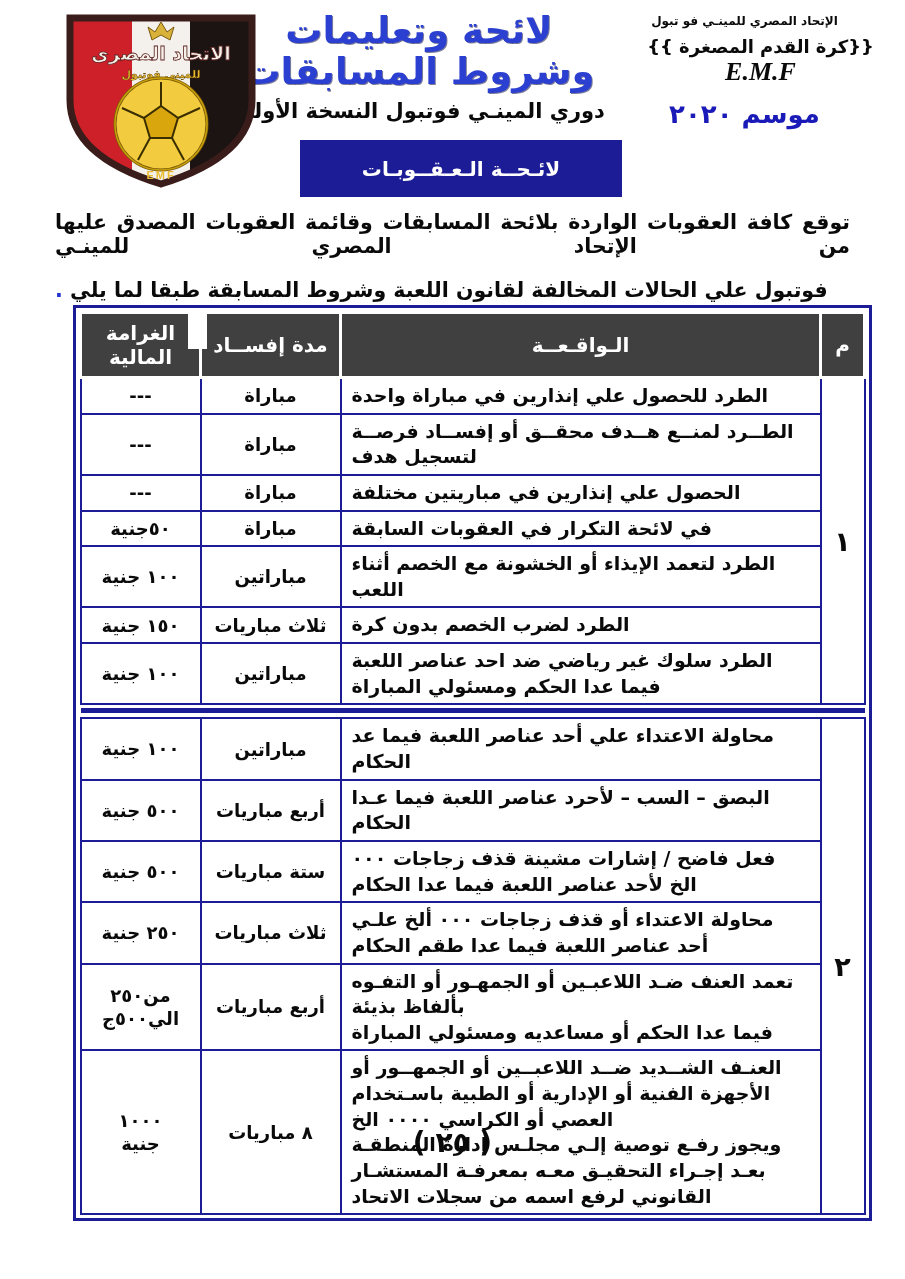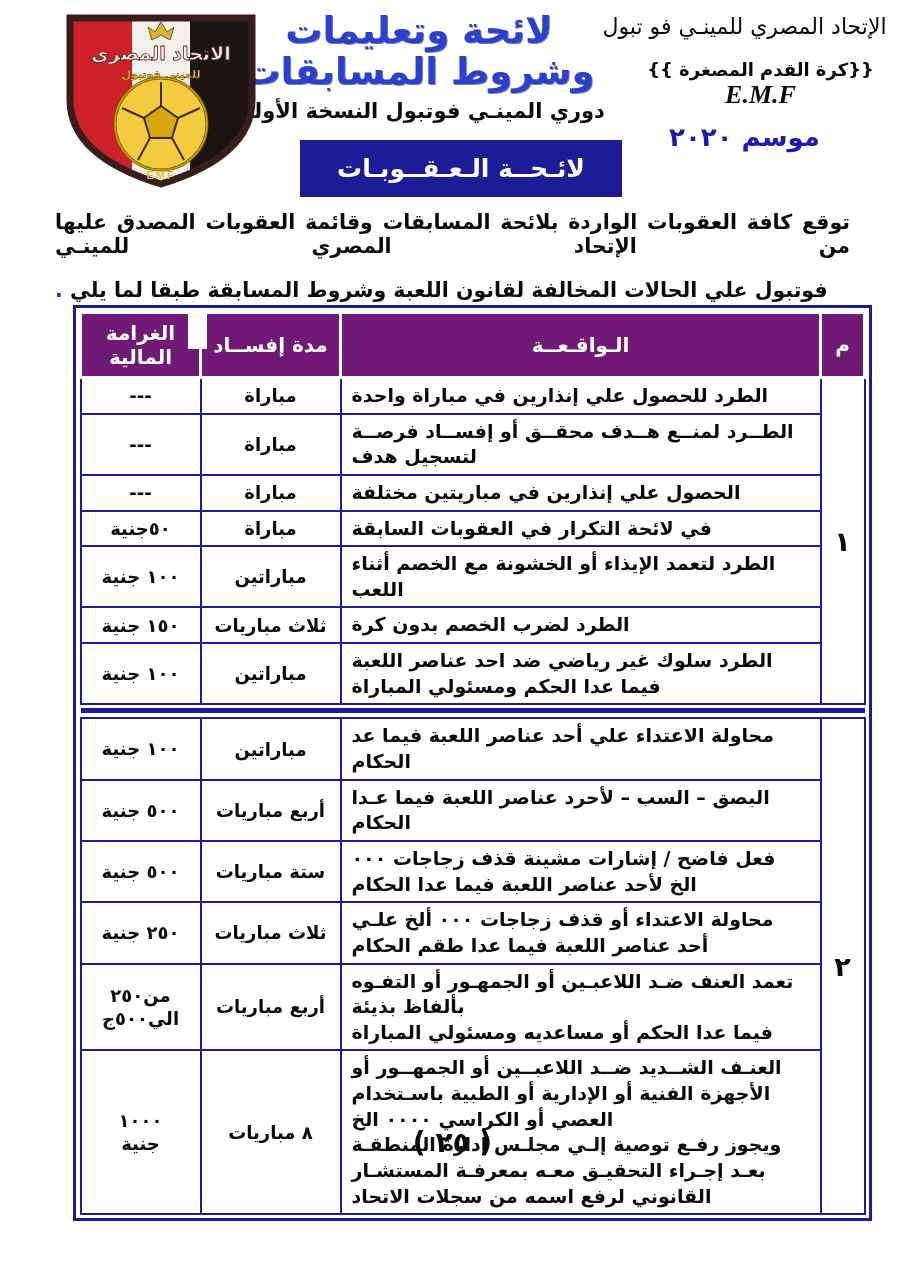--- a/index.html
+++ b/index.html
@@ -3,52 +3,52 @@
 <meta charset="utf-8">
 <style>
   html,body { margin:0; padding:0; background:#e8e8e8; }
   .page {
     position:relative; width:905px; height:1279px; margin:0 auto;
     background:#ffffff; direction:rtl; overflow:hidden;
     font-family:"DejaVu Sans", sans-serif; color:#0a0a0a;
   }
   
   .org-block { position:absolute; top:14px; right:8px; width:305px; text-align:center; }
-  .org-line1 { font-size:22px; font-weight:normal; }
-  .org-line2 { font-size:18px; font-weight:bold; margin-top:20px;padding-left:32px; }
+  .org-line1 { font-size:12px; font-weight:bold; }
+  .org-line2 { font-size:18px; font-weight:bold; margin-top:8px;padding-left:32px; }
   .org-line2 .latin { font-family:"Liberation Serif", serif; font-style:italic; font-weight:bold; font-size:26px; }
   .season { font-size:26px; font-weight:bold; color:#1a1ab8; margin-top:12px; }
   
   .center-titles { position:absolute; top:10px; right:300px; width:372px; text-align:center; }
   .main-calligraphy {
     font-size:37px; font-weight:bold; color:#2b3fd0; line-height:1.12;
     text-shadow:1px 1px 0 rgba(20,20,70,.55);
   }
   .subtitle { font-size:21px; font-weight:bold; margin-top:6px; }
   
   .logo { position:absolute; top:8px; left:60px; width:202px; height:180px; }
   
   .banner {
     position:absolute; top:140px; right:283px; width:322px; height:57px;
     background:#1c1c96; display:flex; align-items:center; justify-content:center;
   }
-  .banner-text { color:#ffffff; font-size:25px; font-weight:bold; letter-spacing:1px; }
+  .banner-text { color:#ffffff; font-size:20px; font-weight:bold; letter-spacing:1px; }
   
   .intro { position:absolute; top:210px; right:55px; left:55px; font-size:20.5px; font-weight:bold; }
   .intro-line1 { text-align:justify; text-align-last:justify; }
   .intro-line2 { margin-top:20px; text-align:left; }
   .blue-dot { color:#2233cc; }
   
   .table-wrap {
     position:absolute; top:305px; right:33px; width:787px;
     border:3px solid #1c1c96; padding:3px; background:#ffffff;
   }
   table { width:100%; border-collapse:collapse; table-layout:fixed; }
   th {
-    background:#701a75; color:#ffffff; font-size:20px; font-weight:bold;
+    background:#404040; color:#ffffff; font-size:20px; font-weight:bold;
     border:3px solid #ffffff; padding:7px 4px; text-align:center;
   }
   td { border:2px solid #1c1c96; font-weight:bold; vertical-align:middle; }
   .incident-cell { font-size:19px; line-height:1.35; padding:4px 10px; text-align:left; white-space:pre-line; }
   .suspension-cell { text-align:center; font-size:18px; padding:2px; white-space:pre-line; }
   .fine-cell { text-align:center; font-size:18px; padding:2px; white-space:pre-line; line-height:1.3; }
   .num-cell { text-align:center; font-size:27px; }
   .sep-row td {
     border:none; height:12px; padding:0;
     background:linear-gradient(180deg,#ffffff 0 3px,#1c1c96 3px 8px,#ffffff 8px 12px);

